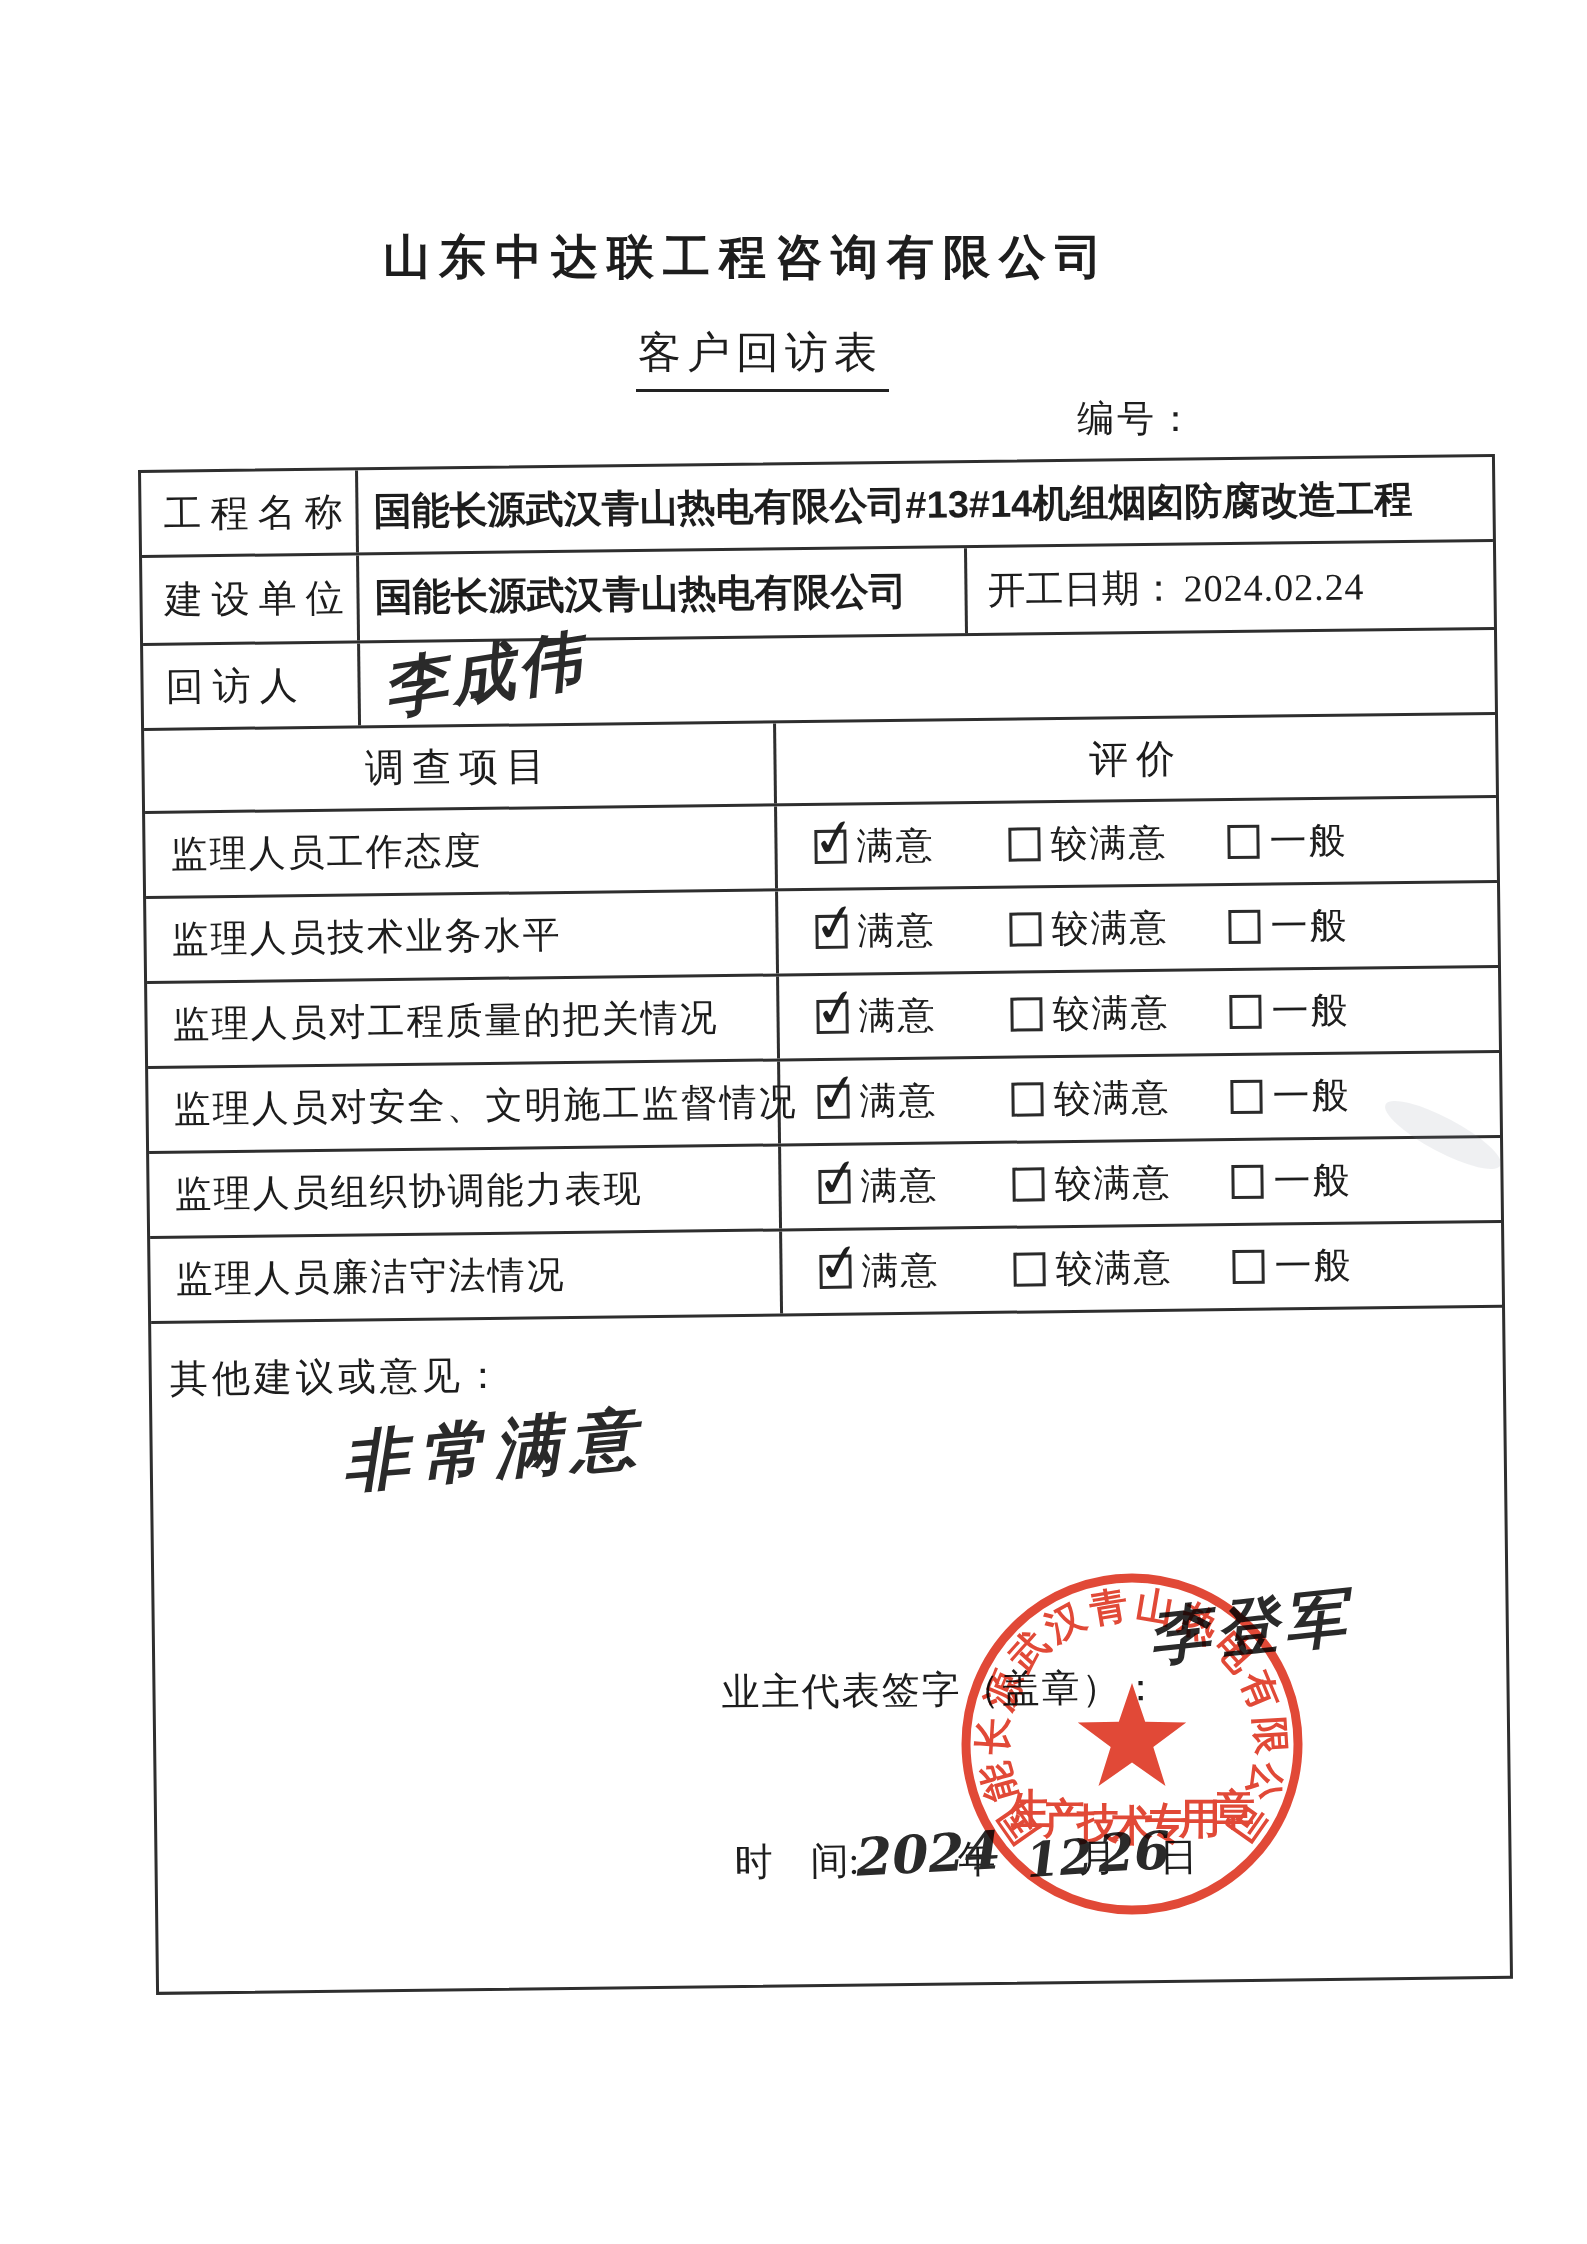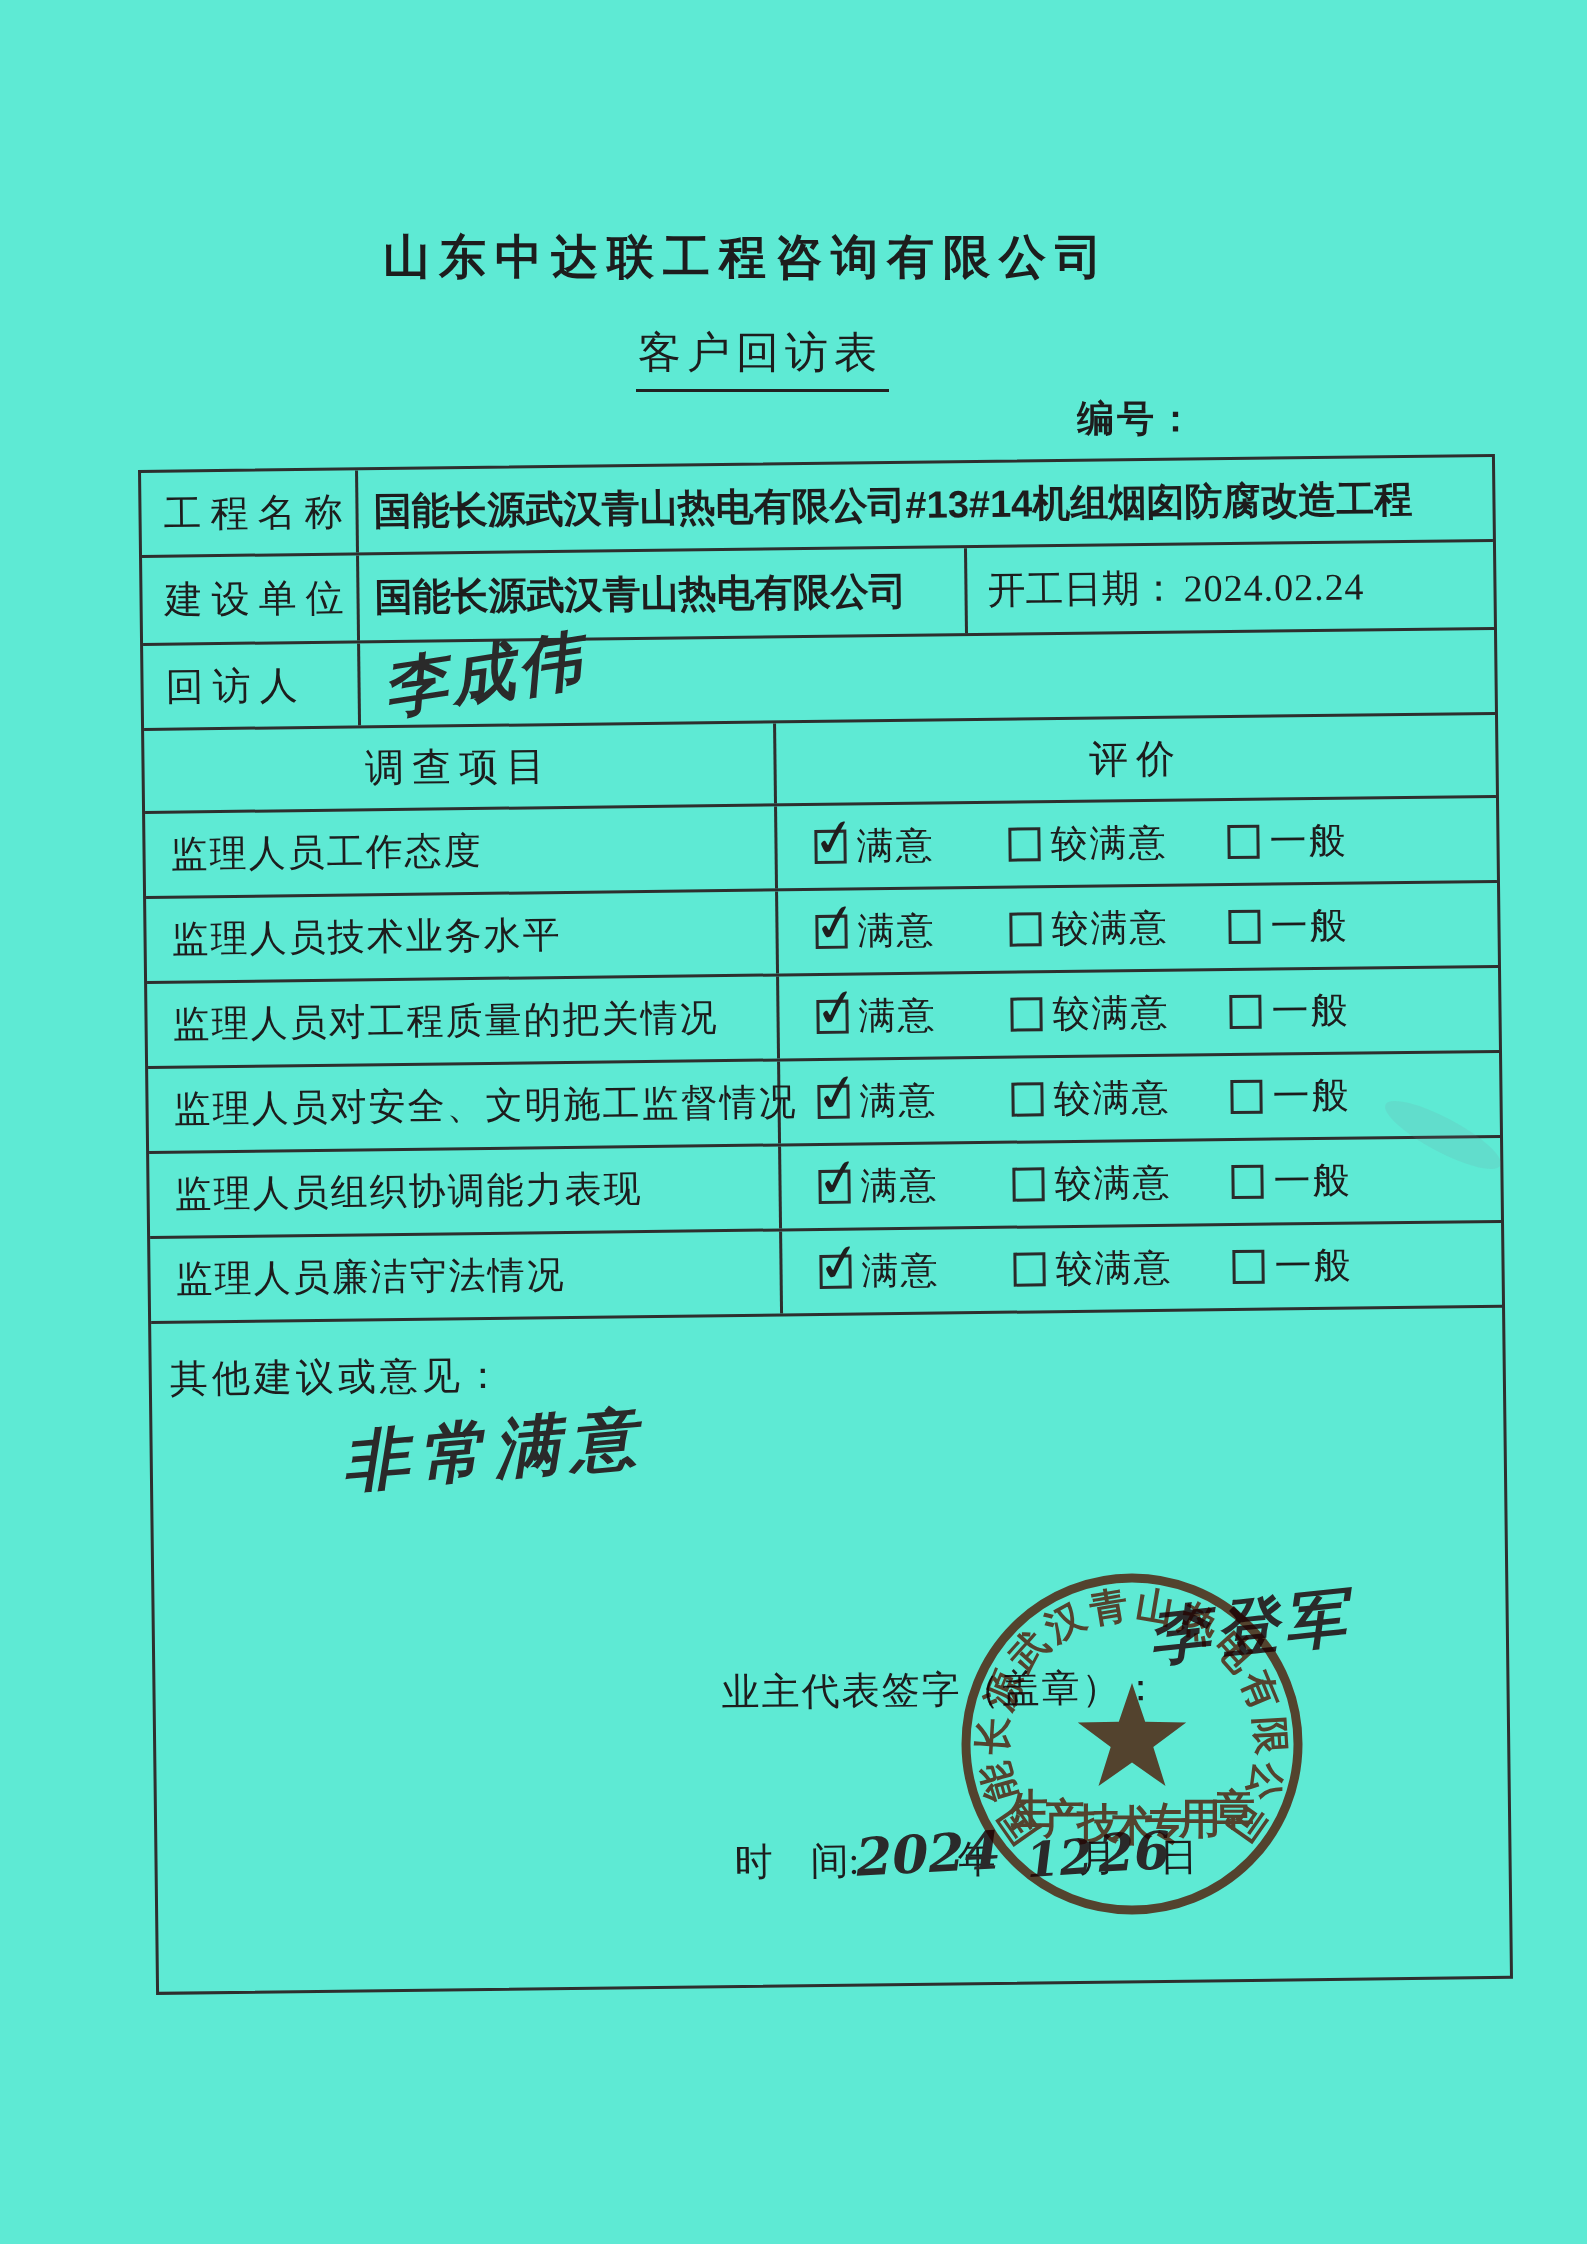--- a/index.html
+++ b/index.html
@@ -1,35 +1,35 @@
 <!DOCTYPE html>
 <html><head>
 <meta charset="utf-8">
 <style>
   html,body{margin:0;padding:0;background:#e8e8e8;}
   .page{
     position:relative;width:1587px;height:2244px;margin:0 auto;
-    background:#5eead4;
+    background:#ffffff;
     overflow:hidden;
     font-family:"Liberation Serif","DejaVu Serif",serif;
     color:#1d1d1d;
   }
   
   .company-title{
     position:absolute;left:383px;top:226px;
     font-size:47px;font-weight:700;letter-spacing:9px;white-space:nowrap;
   }
   .form-title{
     position:absolute;left:636px;top:324px;
     font-size:43px;font-weight:400;letter-spacing:6px;white-space:nowrap;
     border-bottom:3px solid #222;padding:0 6px 7px 2px;
   }
   .serial{
     position:absolute;left:1077px;top:394px;
-    font-size:37px;letter-spacing:3px;white-space:nowrap;font-weight:bold;
+    font-size:37px;letter-spacing:3px;white-space:nowrap;
   }
   
   .form-table{
     position:absolute;left:138px;top:470px;width:1357px;height:1525px;
     border:3px solid #2e2e2e;box-sizing:border-box;
     transform:rotate(-0.68deg);transform-origin:top left;
     display:flex;flex-direction:column;
   }
   .tr{display:flex;border-bottom:3px solid #2e2e2e;box-sizing:border-box;}
   .tr.r1{height:85px;} .tr.r2{height:88px;} .tr.r3{height:85px;}

